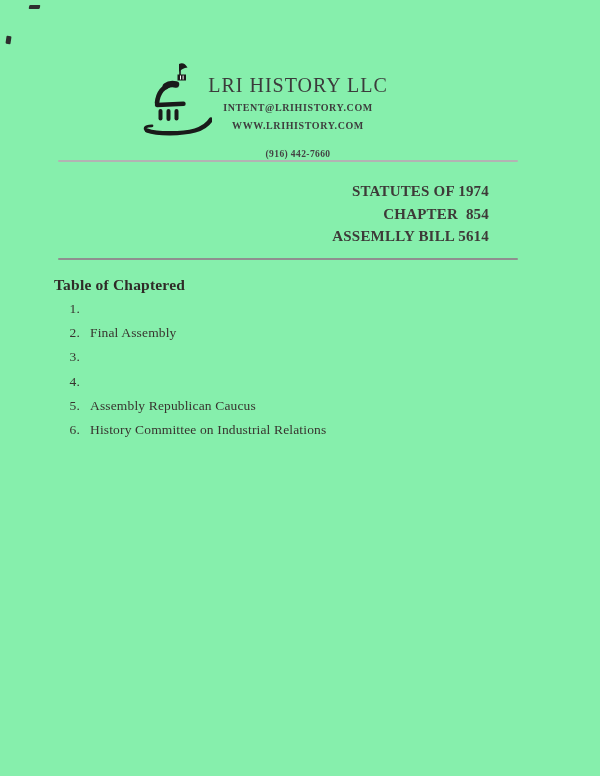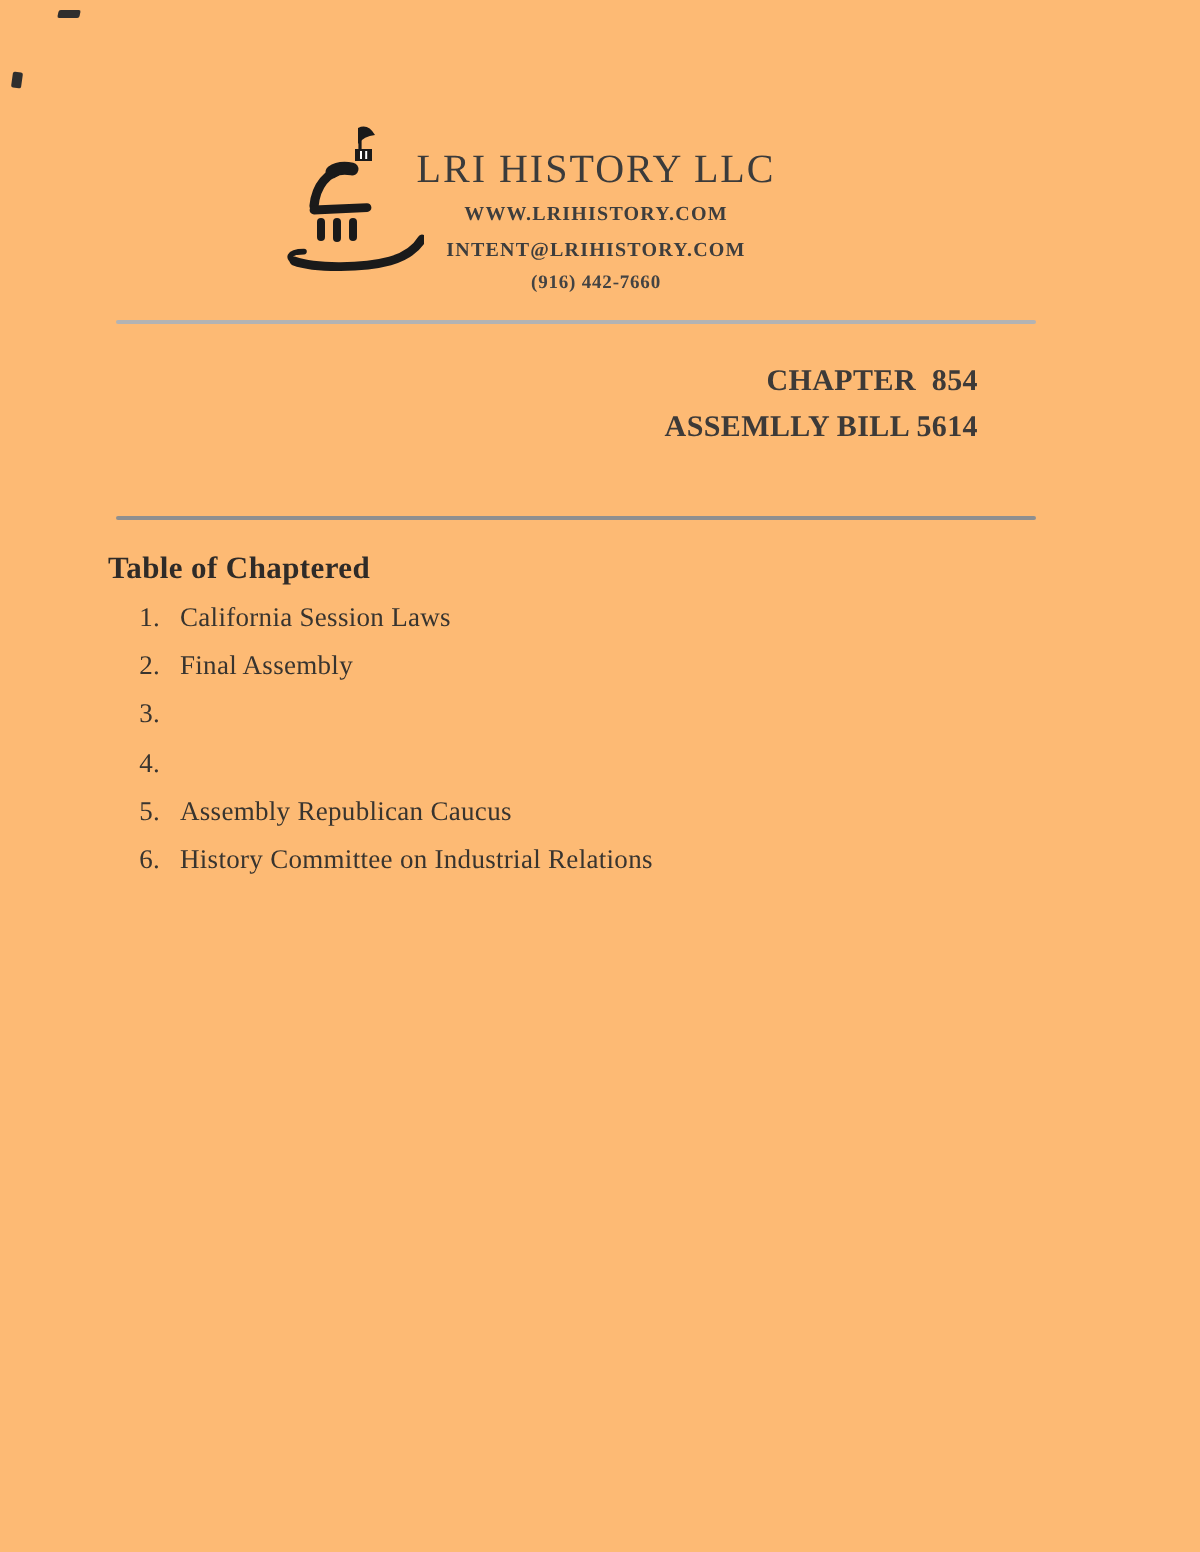--- a/index.html
+++ b/index.html
@@ -2,41 +2,41 @@
 <html><head>
 <meta charset="utf-8">
 <style>
   * { margin: 0; padding: 0; box-sizing: border-box; }
   html, body { background: #ffffff; }
   body {
     width: 600px; height: 776px;
     font-family: "Liberation Serif", "DejaVu Serif", serif;
     position: relative; overflow: hidden;
   }
-  .page { position: absolute; inset: 0; background: #fdba74; }
+  .page { position: absolute; inset: 0; background: #86efac; }
 
   
   .speck { position: absolute; background: #2e2e2e; border-radius: 1px; }
   .speck-1 { left: 29px; top: 5px; width: 11px; height: 4px; transform: skewX(-12deg); }
   .speck-2 { left: 6px; top: 36px; width: 5px; height: 8px; transform: rotate(8deg); }
 
   
   .logo { position: absolute; left: 140px; top: 61px; width: 72px; height: 84px; }
   .header-text { position: absolute; left: 170px; top: 75px; width: 256px; text-align: center; }
   .company-name {
     font-size: 20px; letter-spacing: 1px; color: #3b3b3b;
     font-weight: 400; line-height: 21px;
   }
   .contact-line {
     font-size: 10px; font-weight: 600; letter-spacing: 0.6px;
     color: #3d3d3d; line-height: 12px; margin-top: 6px;
   }
   .phone-line {
     font-size: 9.5px; font-weight: 600; letter-spacing: 0.4px;
-    color: #434343; line-height: 12px; margin-top: 4px;
+    color: #434343; line-height: 12px; margin-top: 16px;
   }
 
   .rule { position: absolute; left: 58px; width: 460px; border-radius: 1px; }
   .rule-top { top: 160px; height: 2px; background: #b3b3b3; }
   .rule-bottom { top: 258px; height: 2px; background: #8f8f8f; }
 
   
   .reference {
     position: absolute; right: 111px; top: 180px;
     text-align: right; font-weight: 700; color: #3d3a38;
@@ -84,40 +84,40 @@
     <path d="M20.5,50 L20.5,57.5" stroke="#1a1a1a" stroke-width="4" stroke-linecap="round"></path>
     <path d="M28.5,50 L28.5,58" stroke="#1a1a1a" stroke-width="4" stroke-linecap="round"></path>
     <path d="M36.5,50 L36.5,57.5" stroke="#1a1a1a" stroke-width="4" stroke-linecap="round"></path>
 
     <path d="M7,69.5 C18,73.5 42,73 55,69.5 C63,67.2 68,63.5 71,58.5" stroke="#1a1a1a" stroke-width="4.4" stroke-linecap="round"></path>
     <path d="M8,70 C3.5,68.5 3.8,64.8 12,64.8" stroke="#1a1a1a" stroke-width="2.8" stroke-linecap="round"></path>
   </svg>
 
   <div class="header-text">
     <div class="company-name">LRI HISTORY LLC</div>
+    <div class="contact-line">INTENT@LRIHISTORY.COM</div>
     <div class="contact-line">WWW.LRIHISTORY.COM</div>
-    <div class="contact-line">INTENT@LRIHISTORY.COM</div>
     <div class="phone-line">(916) 442-7660</div>
   </div>
 
   <div class="rule rule-top"></div>
 
   <div class="reference">
+    <div>STATUTES OF 1974</div>
     <div>CHAPTER  854</div>
     <div>ASSEMLLY BILL 5614</div>
   </div>
 
   <div class="rule rule-bottom"></div>
 
   <div class="toc-title">Table of Chaptered</div>
 
   <ol class="toc-list">
     <li class="toc-item">
       <span class="toc-num">1.</span>
-      <span>California Session Laws</span>
     </li>
     <li class="toc-item">
       <span class="toc-num">2.</span>
       <span>Final Assembly</span>
     </li>
     <li class="toc-item">
       <span class="toc-num">3.</span>
     </li>
     <li class="toc-item">
       <span class="toc-num">4.</span>

